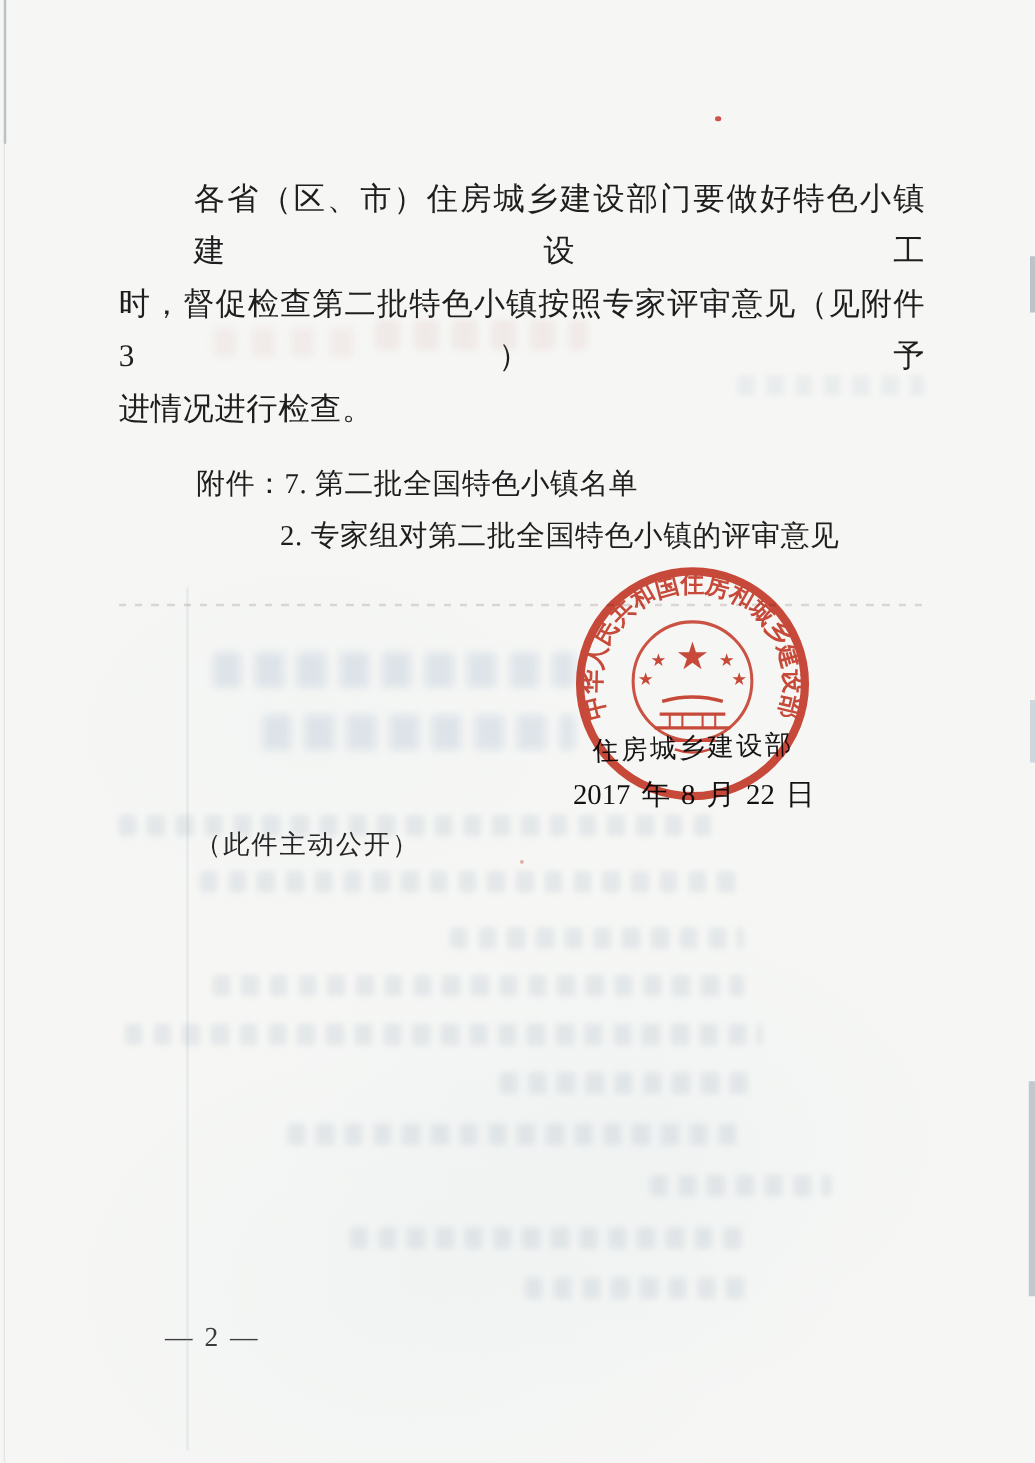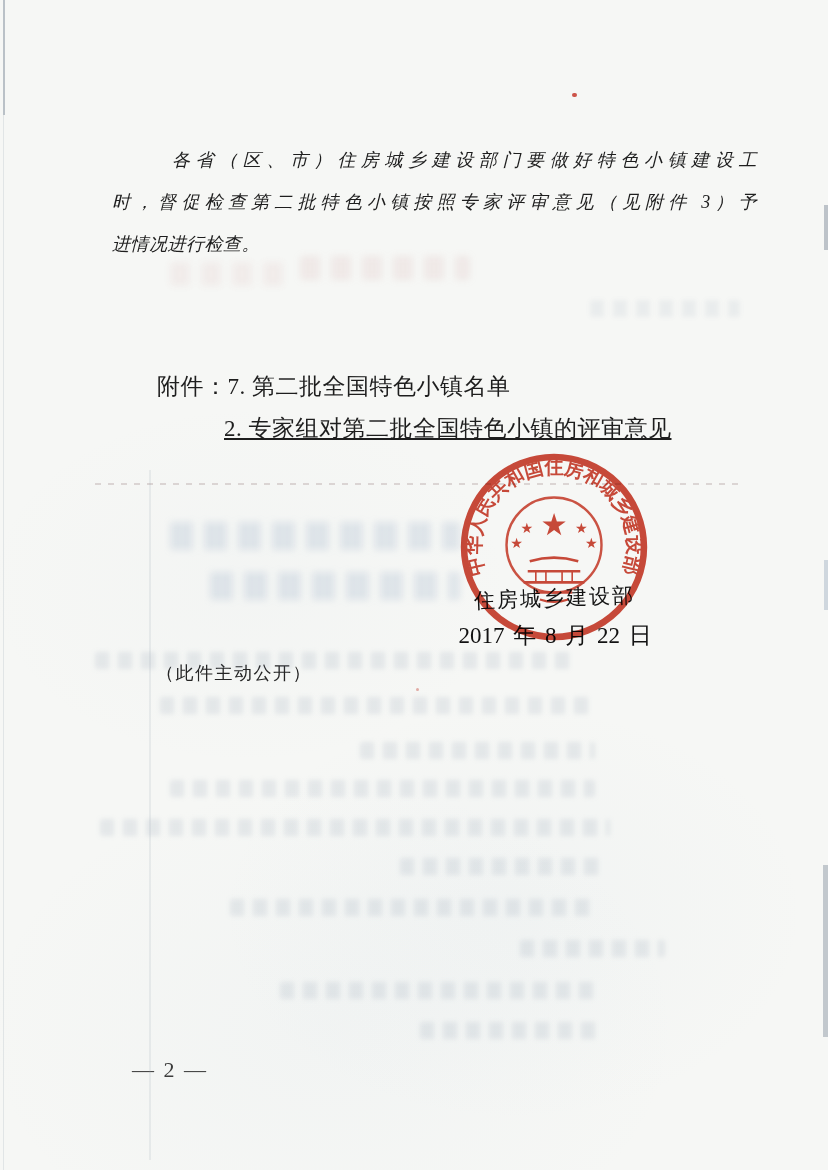--- a/index.html
+++ b/index.html
@@ -15,48 +15,47 @@
       radial-gradient(420px 300px at 62% 78%, rgba(160,185,205,.055), transparent 70%),
       radial-gradient(500px 360px at 40% 88%, rgba(160,185,205,.05), transparent 70%),
       radial-gradient(380px 260px at 30% 50%, rgba(170,190,205,.04), transparent 70%),
       #f6f7f5;
     overflow:hidden;
   }
   .abs{position:absolute;}
 
   
   .para{
-    left:112px; top:139px; width:645px;
-    font-size:18px; line-height:42px; color:#1e1e1e;
+    left:95px; top:139px; width:645px;
+    font-size:25px; line-height:42px; color:#1e1e1e;
     letter-spacing:.5px;
-    font-style:italic;
   }
   .para .ln{text-align:justify; text-align-last:justify;}
   .para .ln.first{padding-left:60px;}
   .para .ln.last{text-align-last:left;}
 
   .attach{
     left:157px; top:366px; width:560px;
     font-size:23px; line-height:42px; color:#1e1e1e; letter-spacing:.5px;
   }
-  .attach .ln2{padding-left:67px;text-decoration:underline;}
+  .attach .ln2{padding-left:67px;}
 
   .agency{
     left:407px; top:584px; width:295px;
     font-size:21px; letter-spacing:2px; text-align:center;
     color:#141414; transform:rotate(-2deg); z-index:2;
   }
   .date{
     left:405px; top:620px; width:300px;
     font-size:23px; text-align:center; word-spacing:3px;
     color:#121212; z-index:2;
   }
   .note{
     left:156px; top:661px;
-    font-size:18px; letter-spacing:1.5px; color:#242424;
+    font-size:21px; letter-spacing:1.5px; color:#242424;
   }
   .pagenum{
     left:132px; top:1057px;
     font-size:22px; letter-spacing:2px; color:#3c3c3c;
   }
 
   
   .seal{
     left:457px; top:450px; width:194px; height:194px;
     z-index:3; mix-blend-mode:multiply; opacity:.95;

